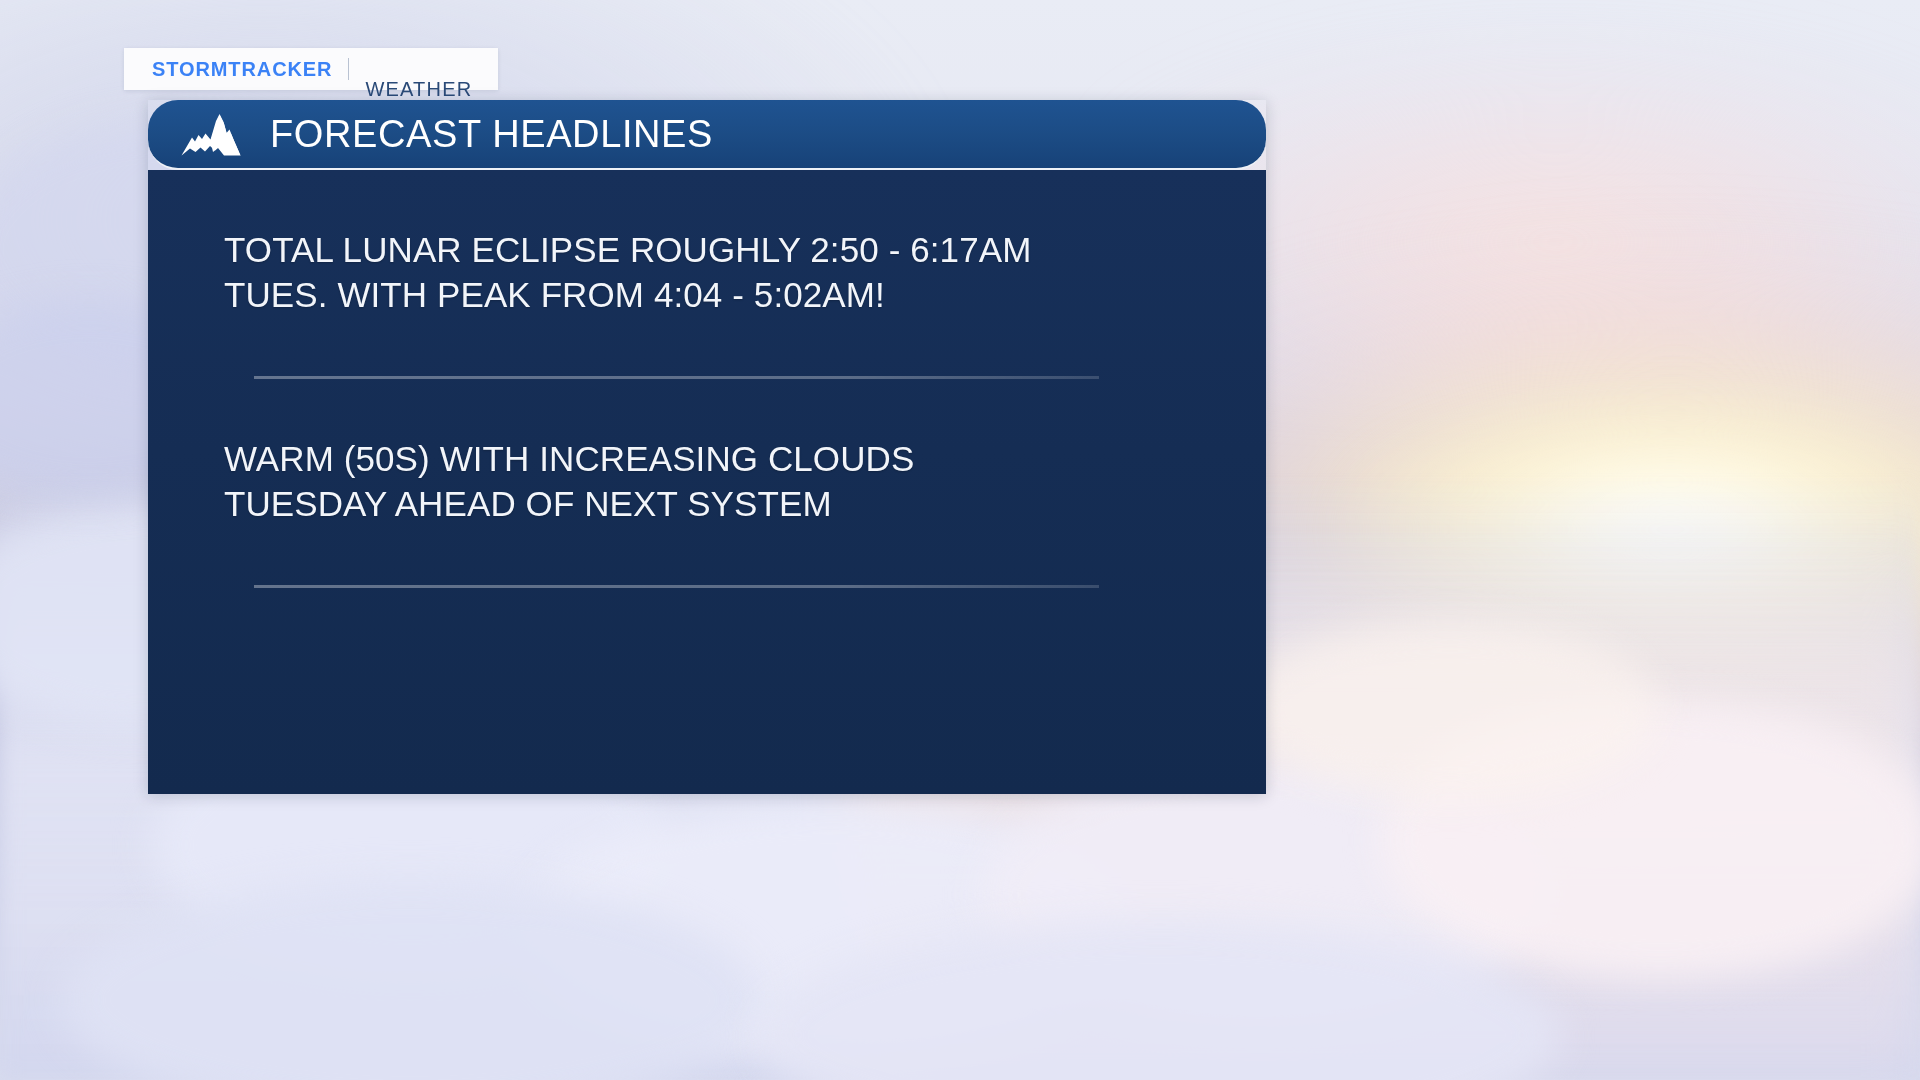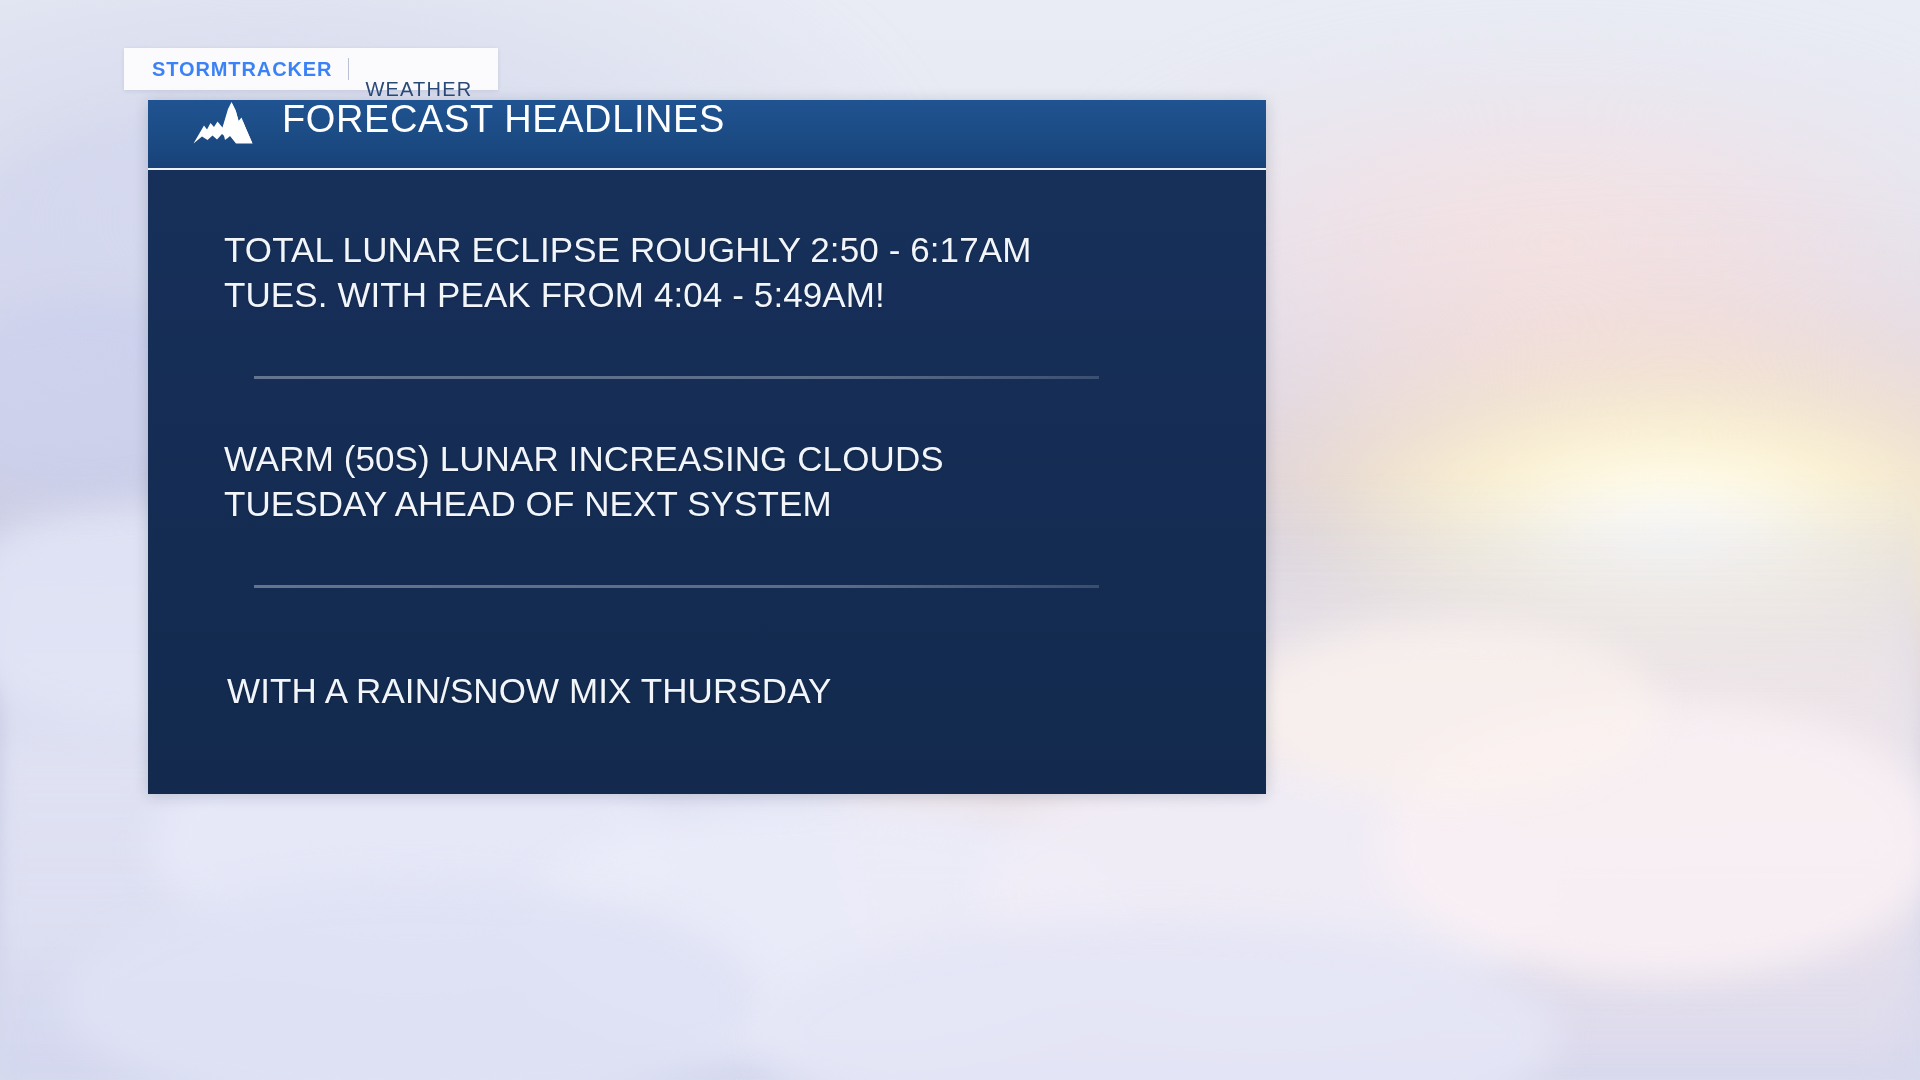--- a/index.html
+++ b/index.html
@@ -195,22 +195,24 @@
     width: 1118px;
     height: 694px;
     box-shadow: 0 2px 14px rgba(10,25,50,0.18);
   }
 
   .panel-header {
     height: 70px;
     background: linear-gradient(to bottom, #1e5190 0%, #1b4a82 55%, #194madd 100%);
     background: linear-gradient(to bottom, #1f5391 0%, #1c4c85 50%, #174278 100%);
     display: flex;
-    padding-left: 44px;
+    align-items: center;
+    padding-left: 32px;
     border-bottom: 2px solid #eef1f6;
+    border-radius: 30px;
   }
 
   .logo-mark {
     width: 62px;
     height: 44px;
     display: block;
     flex: 0 0 auto;
   }
 
   .panel-title {
@@ -309,32 +311,31 @@
         <path fill="#ffffff" d="M30.5 29.0 L36.5 10.5 L40.0 3.5 L44.0 11.5 L47.5 24.0 L50.5 20.5
                  L56.0 33.0 L60.5 43.5 L44.0 43.5 L38.0 36.0 L33.0 40.0 Z"></path>
       </svg>
       <div class="panel-title">FORECAST HEADLINES</div>
     </div>
 
     <div class="panel-body">
 
       <div class="headline-group group-1">
         <div class="headline-line line-1">TOTAL LUNAR ECLIPSE ROUGHLY 2:50 - 6:17AM</div>
-        <div class="headline-line line-2">TUES. WITH PEAK FROM 4:04 - 5:49AM!</div>
+        <div class="headline-line line-2">TUES. WITH PEAK FROM 4:04 - 5:02AM!</div>
       </div>
 
       <div class="divider"></div>
 
       <div class="headline-group group-2">
-        <div class="headline-line line-1">WARM (50S) LUNAR INCREASING CLOUDS</div>
+        <div class="headline-line line-1">WARM (50S) WITH INCREASING CLOUDS</div>
         <div class="headline-line line-2">TUESDAY AHEAD OF NEXT SYSTEM</div>
       </div>
 
       <div class="divider"></div>
 
       <div class="headline-group group-3">
-        <div class="headline-line line-2">WITH A RAIN/SNOW MIX THURSDAY</div>
       </div>
 
     </div>
   </div>
 
 </div>
 
 </body></html>

